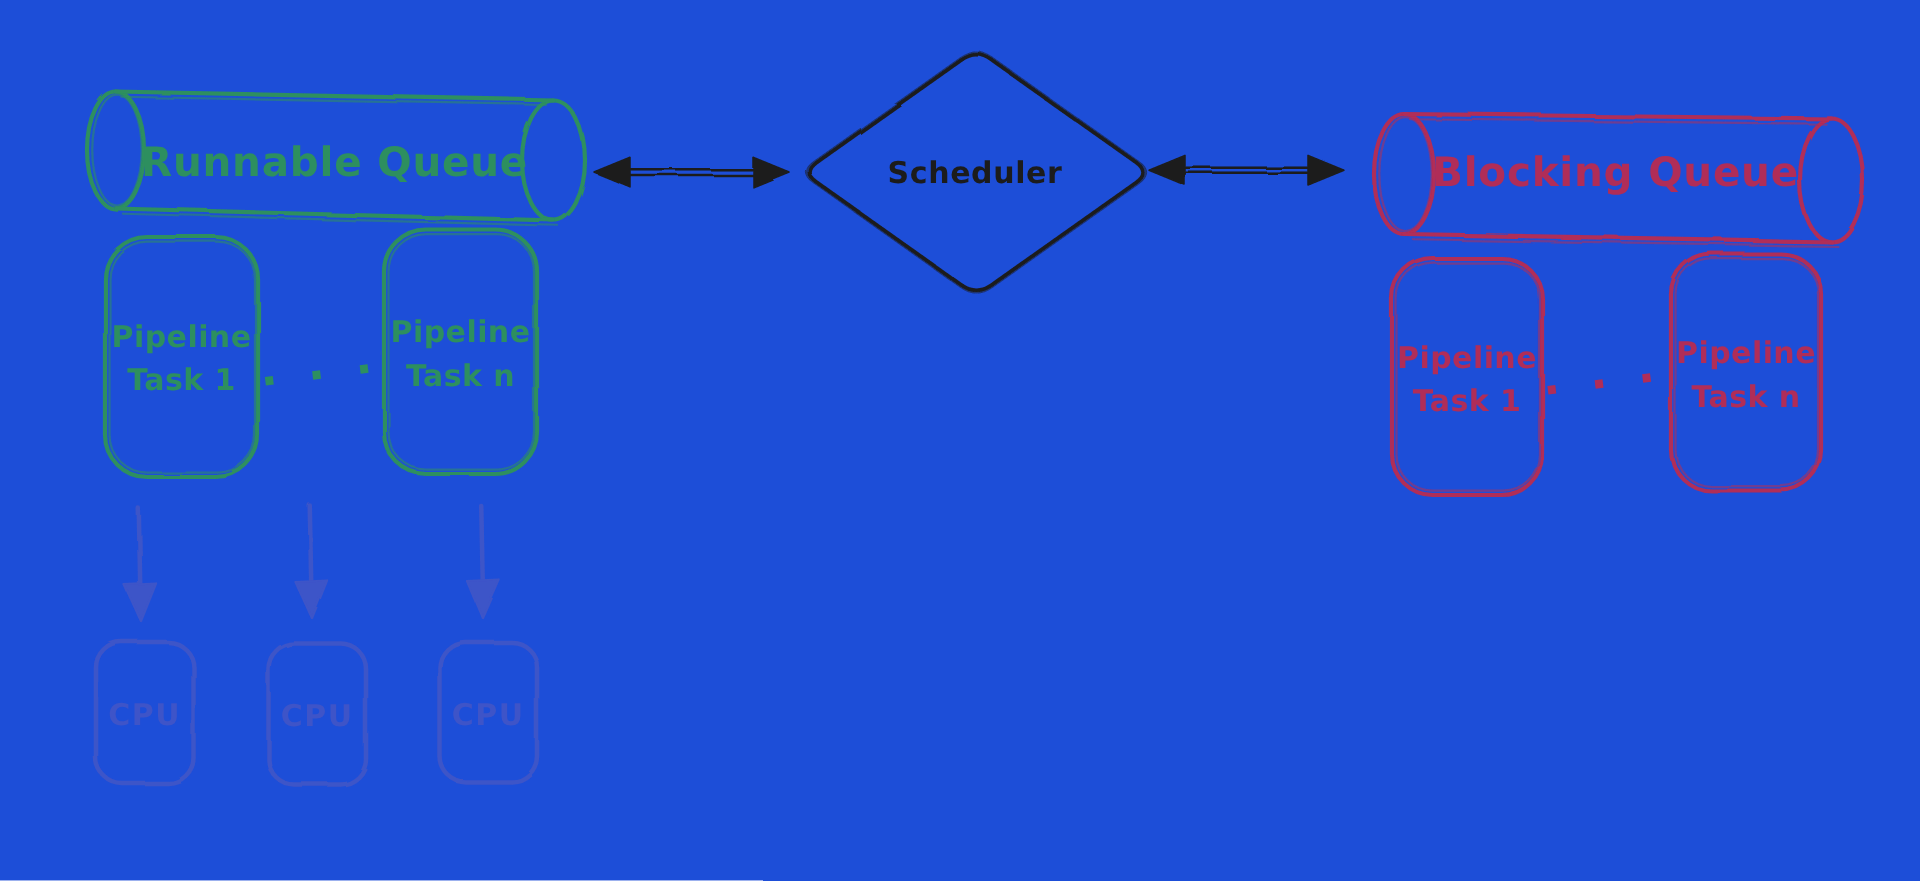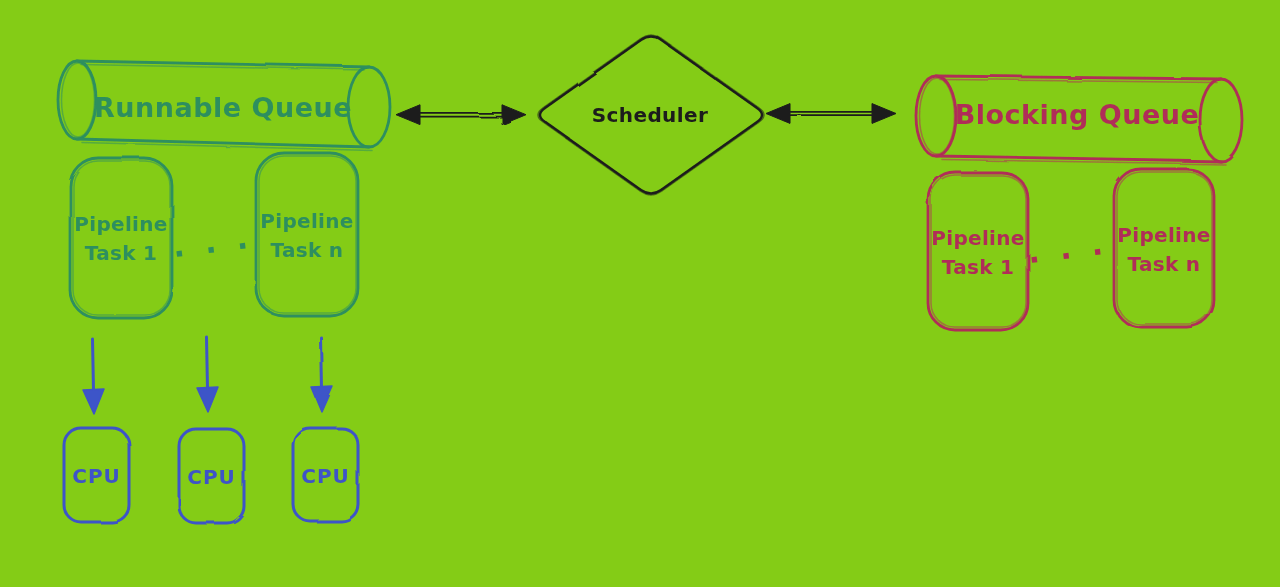--- a/index.html
+++ b/index.html
@@ -1,16 +1,16 @@
 <!DOCTYPE html>
 <html style="--green: #2d8f5f; --crimson: #b02d58; --blue: #3e54c8; --ink: #1c1c1c;"><head>
 <meta charset="utf-8">
 <style>
   html,body{margin:0;padding:0;background:#ffffff;}
-  .stage{position:relative;width:1280px;height:587px;background:#84cc16;overflow:hidden;}
+  .stage{position:relative;width:1280px;height:587px;background:#1d4ed8;overflow:hidden;}
   svg{display:block;}
   
   .st{fill:none;stroke-linecap:round;stroke-linejoin:round;}
   .sg{stroke:var(--green);stroke-width:2.8;}
   .sc{stroke:var(--crimson);stroke-width:2.8;}
   .sb{stroke:var(--blue);stroke-width:3;}
   .sk{stroke:var(--ink);stroke-width:2.4;}
   .echo{stroke-width:1.5;opacity:.55;}
   .fillb{fill:var(--blue);stroke:var(--blue);stroke-width:1.5;stroke-linejoin:round;}
   .fillk{fill:var(--ink);stroke:var(--ink);stroke-width:1;stroke-linejoin:round;}

